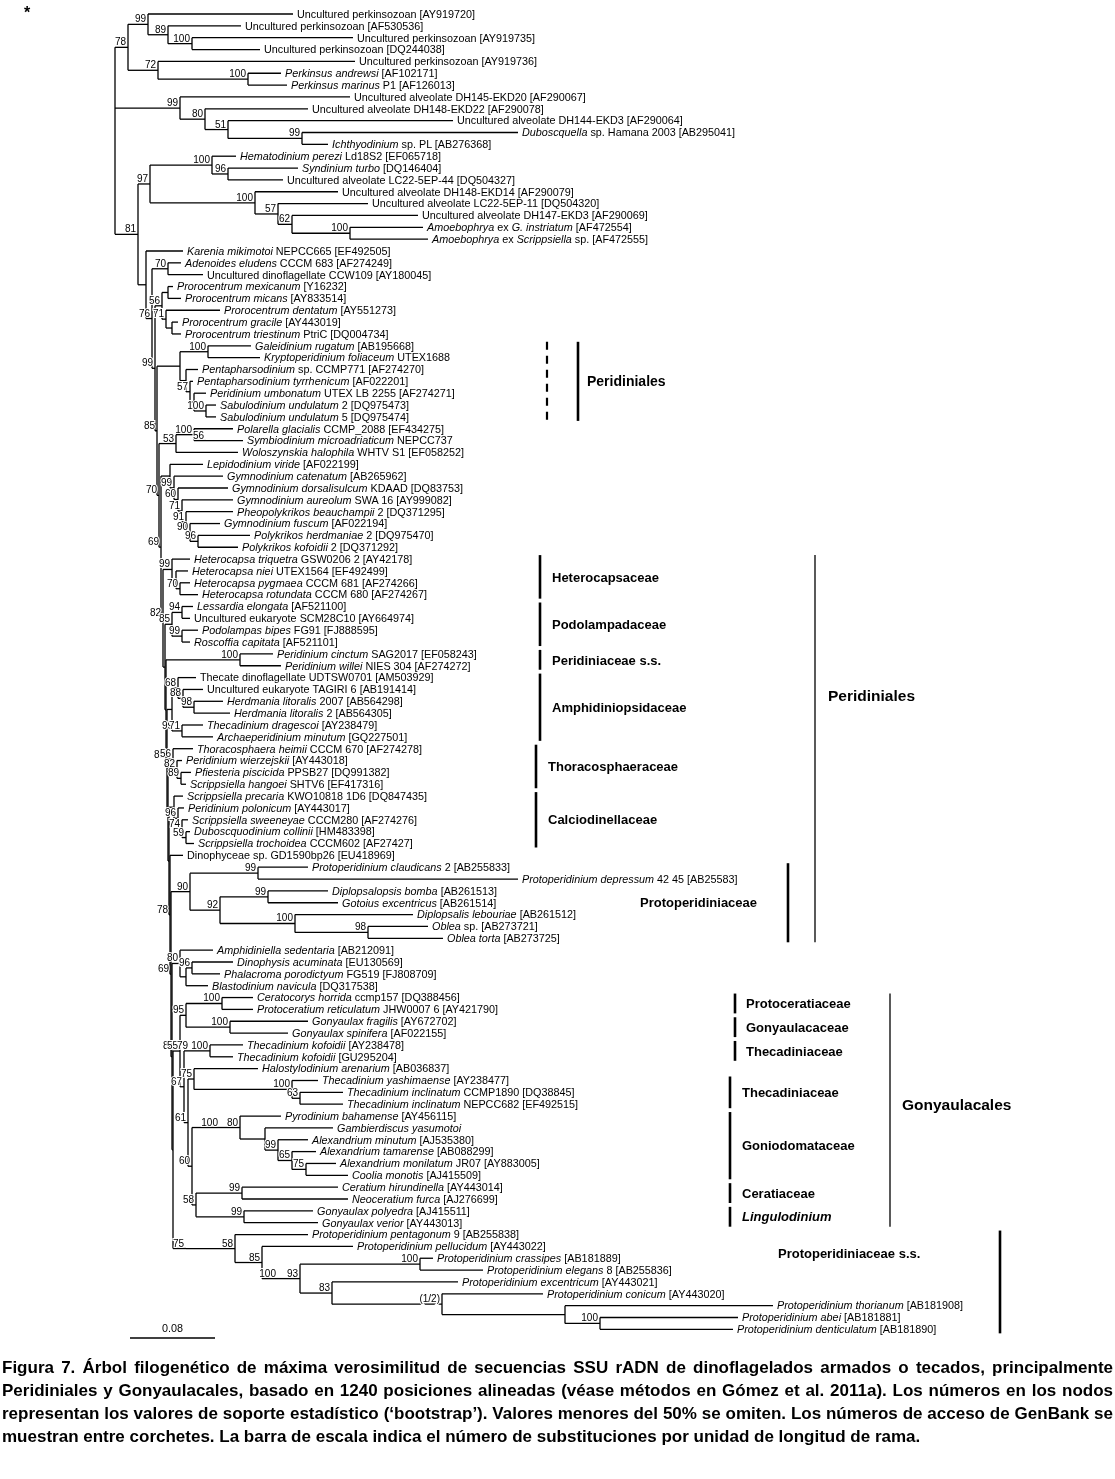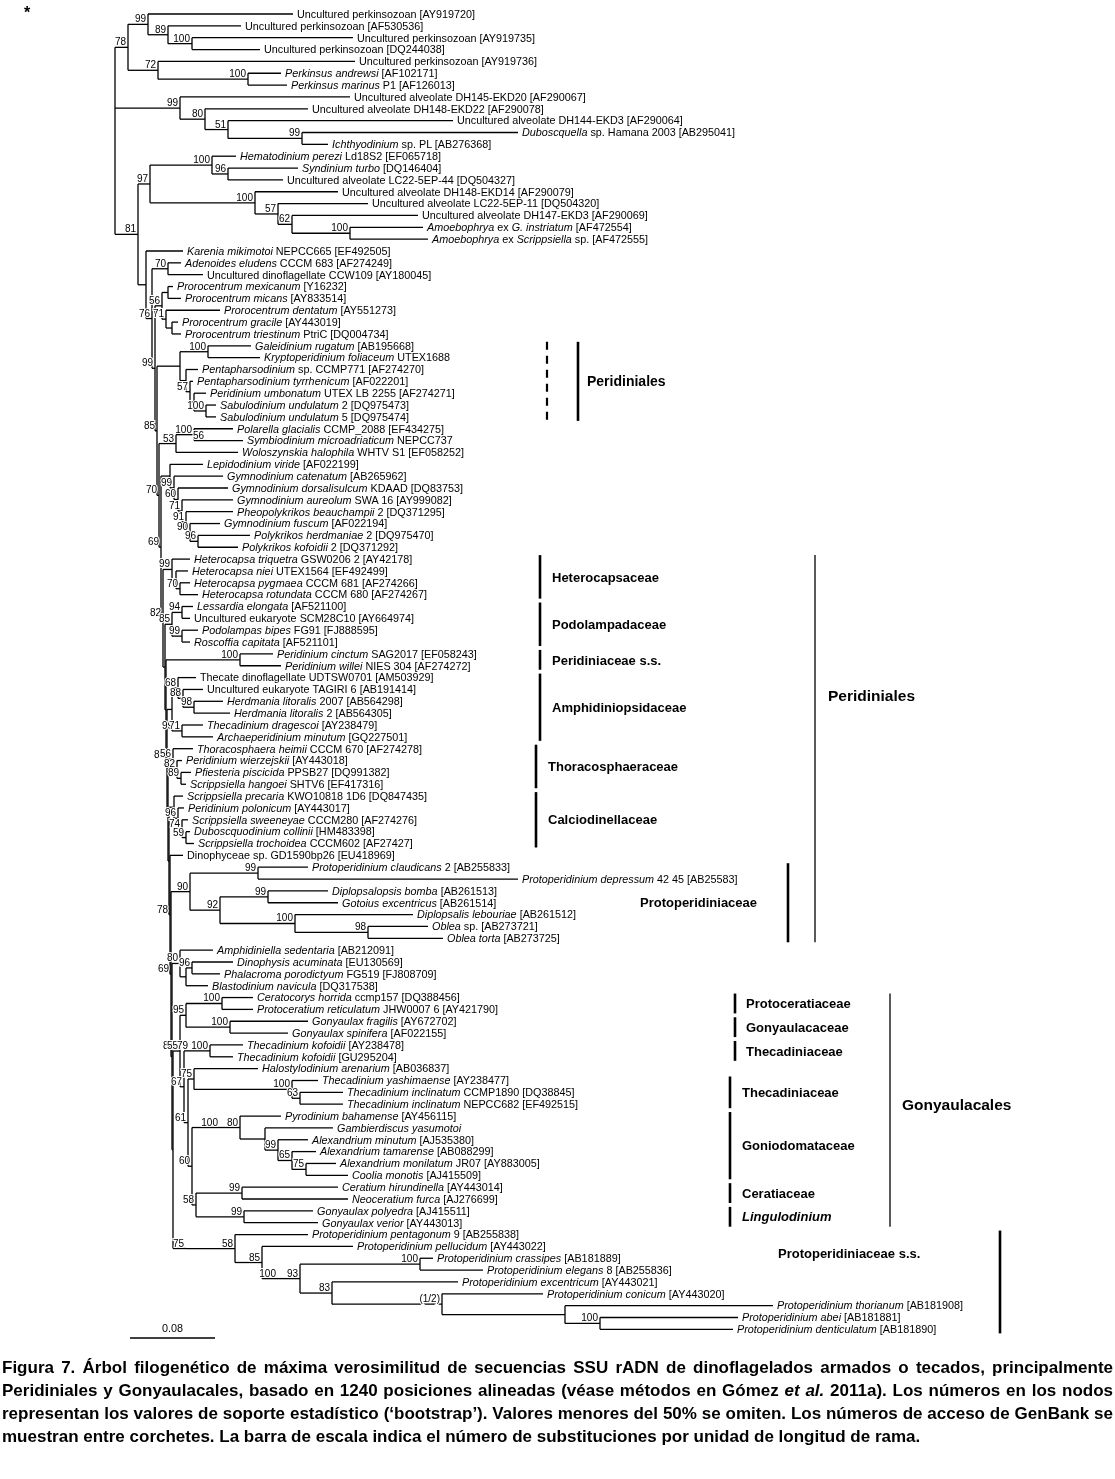--- a/index.html
+++ b/index.html
@@ -4,21 +4,21 @@
 <style>
   html,body{margin:0;padding:0;background:#fff;}
   body{width:1115px;font-family:"Liberation Sans",sans-serif;}
   .page{position:relative;width:1115px;height:1479px;background:#fff;overflow:hidden;}
   #tree-svg{display:block;}
   .leaf{font-family:"Liberation Sans",sans-serif;font-size:10.8px;fill:#000;}
   .bs{font-family:"Liberation Sans",sans-serif;font-size:10px;fill:#000;paint-order:stroke;stroke:#ffffff;stroke-width:2.2px;}
   .clade{font-family:"Liberation Sans",sans-serif;font-weight:bold;fill:#000;}
   .asterisk{font-family:"Liberation Sans",sans-serif;font-weight:bold;font-size:16px;fill:#000;}
   .caption{margin:4px 2px 0 2px;font-size:17px;line-height:1.36;text-align:justify;color:#000;font-weight:bold;}
-  .caption .it{font-style:italic;margin-top:36px;}
+  .caption .it{margin-top:36px;}
 </style>
 </head>
 <body>
 
 <div class="page">
   <svg id="tree-svg" width="1115" height="1352">
       <line x1="115" y1="47.328125" x2="115" y2="234.36913483664392" stroke="#000" stroke-width="1.3"></line>
       <line x1="115" y1="47.328125" x2="128" y2="47.328125" stroke="#000" stroke-width="1.3"></line>
       <text x="126" y="45.328125" text-anchor="end" class="bs">78</text>
       <line x1="128" y1="24.36875" x2="128" y2="70.2875" stroke="#000" stroke-width="1.3"></line>

